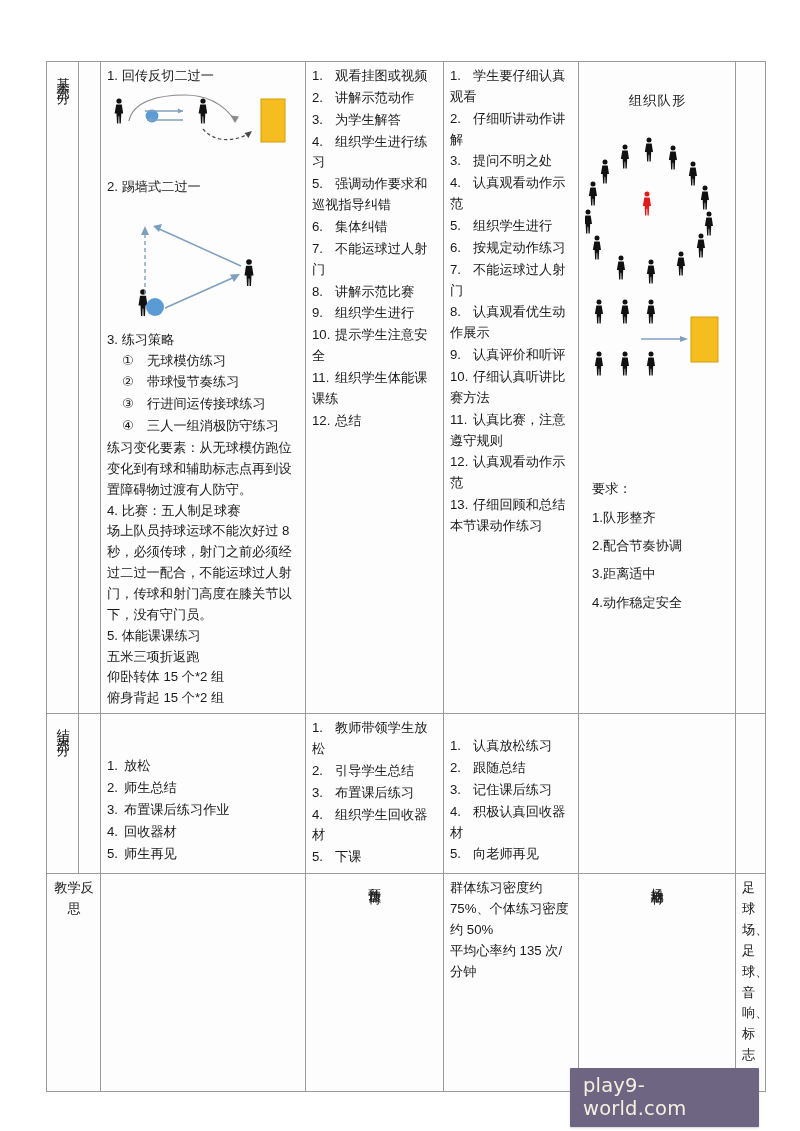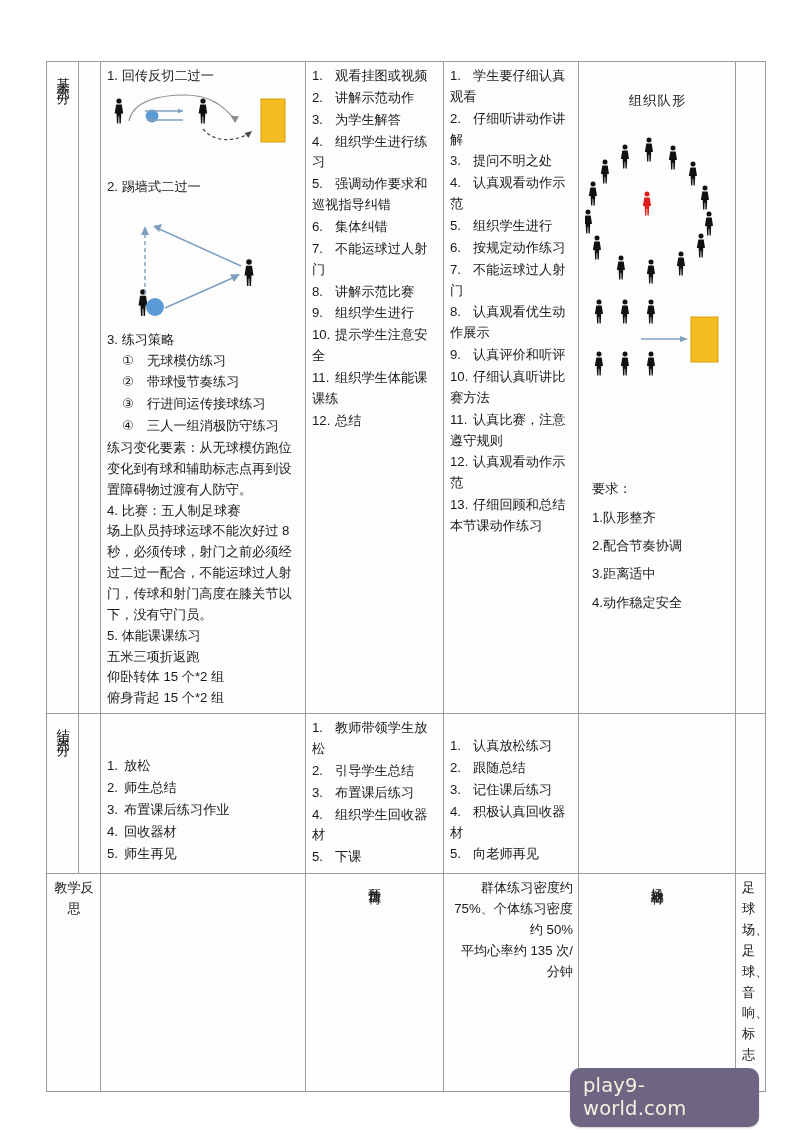--- a/index.html
+++ b/index.html
@@ -105,31 +105,31 @@
     white-space:nowrap;
     margin:0 auto;
   }
   .center-label{
     text-align:center;
     vertical-align:middle;
     font-size:13.2px;
     line-height:1.5;
   }
   .load-text{font-size:13px;line-height:1.55;}
-  .load-text p{margin:0;text-align:right;}
+  .load-text p{margin:0;}
   .equip-text{font-size:13.2px;line-height:1.6;}
   .equip-text p{margin:0;}
 
   
   .watermark{
     position:absolute;
     left:570px; top:1068px;
     background:#6d6582;
     color:#f4f1e0;
-    border-radius:10px;
+    border-radius:1px;
     padding:6px 13px 7px 13px;
     font-size:19.5px;
     letter-spacing:0.2px;
     font-family:"DejaVu Sans",sans-serif;
     box-shadow:0 1px 2px rgba(0,0,0,.18);
   }
 </style>
 </head>
 <body>
 

